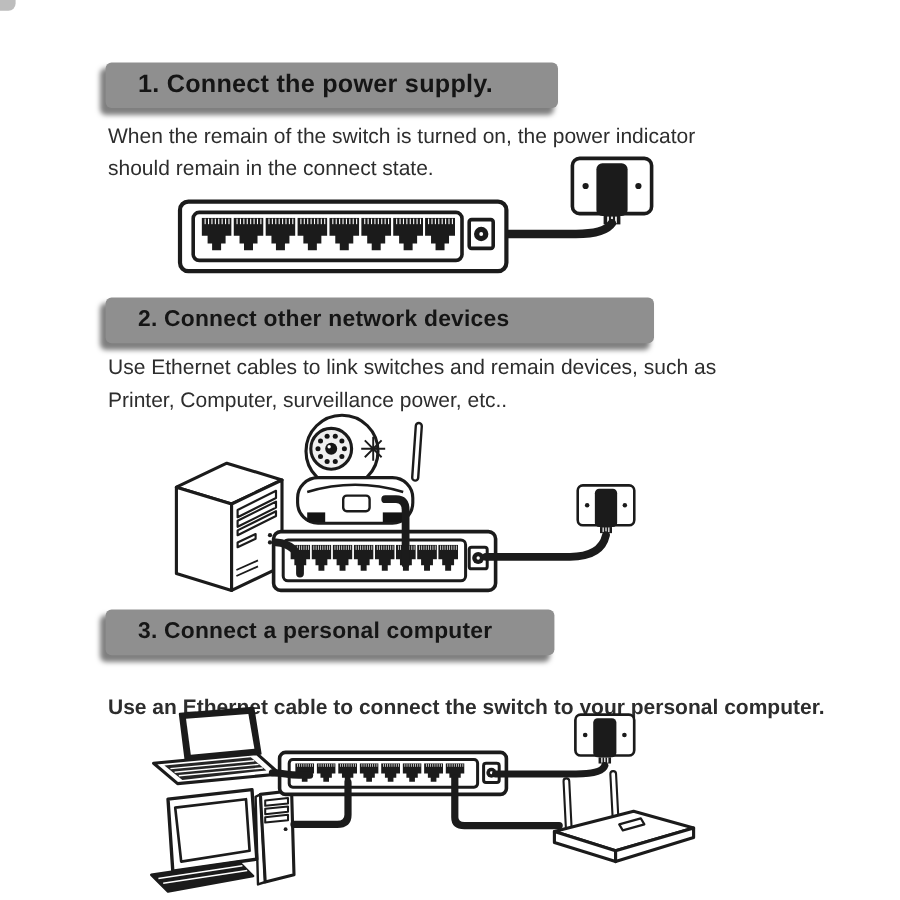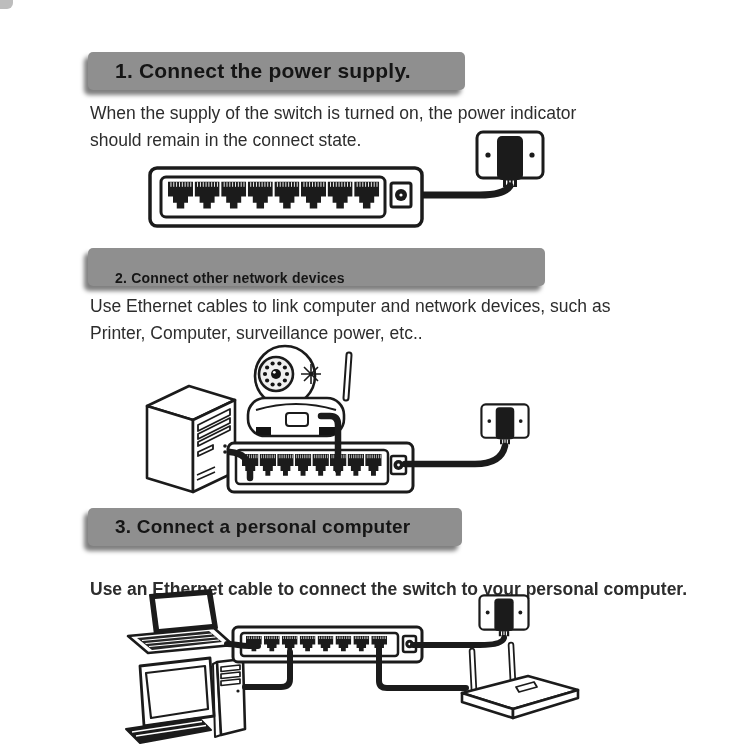--- a/index.html
+++ b/index.html
@@ -5,21 +5,21 @@
   html,body{margin:0;padding:0;background:#ffffff;}
   .page{position:relative;width:750px;height:750px;background:#ffffff;overflow:hidden;
         font-family:"Liberation Sans", sans-serif;}
   .artifact{position:absolute;left:0;top:0;width:13px;height:9px;background:#bdbdbd;
         border-bottom-right-radius:6px;}
   .bar{position:absolute;height:38px;background:#8f8f8f;border-radius:5px;
        box-shadow:-4px 5px 4px rgba(0,0,0,0.50);
        display:flex;align-items:center;padding-left:27px;box-sizing:border-box;
        font-weight:bold;color:#151515;white-space:nowrap;letter-spacing:0.2px;}
   .bar1{left:88px;top:52px;width:377px;font-size:21px;}
-  .bar2{left:88px;top:248px;width:457px;font-size:14px;align-items:flex-end;}
+  .bar2{left:88px;top:248px;width:457px;font-size:19px;}
   .bar3{left:88px;top:508px;width:374px;font-size:19px;}
   .para{position:absolute;left:90px;color:#2d2d2d;font-size:17.5px;line-height:27px;}
   .para1{top:100px;}
   .para2{top:293px;}
   .para3{top:576px;font-weight:bold;}
   .para .ln{display:block;white-space:nowrap;}
   .illus{position:absolute;}
   .illus1{left:130px;top:122px;}
   .illus2{left:135px;top:340px;}
   .illus3{left:110px;top:588px;}
@@ -58,21 +58,21 @@
         <rect x="34.3" y="50.5" width="1.4" height="5.5" fill="#ffffff"></rect>
         <rect x="37.6" y="50.5" width="1.4" height="5.5" fill="#ffffff"></rect>
       </symbol>
     </defs>
   </svg>
 
   <div class="bar bar1">
     <span>1. Connect the power supply.</span>
   </div>
   <div class="para para1">
-    <span class="ln">When the supply of the switch is turned on, the power indicator</span>
+    <span class="ln">When the remain of the switch is turned on, the power indicator</span>
     <span class="ln">should remain in the connect state.</span>
   </div>
 
   <svg class="illus illus1" width="430" height="123" viewBox="0 0 430 123">
 
     <g>
       <use href="#outlet" x="345" y="8" width="70" height="58"></use>
     </g>
 
     <path class="cable" stroke-width="7" d="M276,73 H350 Q374,73 380,64"></path>
@@ -95,21 +95,21 @@
         <circle cx="271" cy="73" r="6" fill="#1b1b1b"></circle>
         <circle cx="271" cy="73" r="1.6" fill="#ffffff"></circle>
       </g>
     </g>
   </svg>
 
   <div class="bar bar2">
     <span>2. Connect other network devices</span>
   </div>
   <div class="para para2">
-    <span class="ln">Use Ethernet cables to link computer and network devices, such as</span>
+    <span class="ln">Use Ethernet cables to link switches and remain devices, such as</span>
     <span class="ln">Printer, Computer, surveillance power, etc..</span>
   </div>
 
   <svg class="illus illus2" width="425" height="160" viewBox="0 0 425 160">
 
     <g>
       <path d="M211,58 L214,15" stroke="#1b1b1b" stroke-width="7" stroke-linecap="round" fill="none"></path>
       <path d="M211,58 L214,15" stroke="#ffffff" stroke-width="3" stroke-linecap="round" fill="none"></path>
       <circle class="ln-art" cx="150" cy="36" r="30" stroke-width="2.6"></circle>
       <circle cx="141" cy="34" r="17" fill="#efefef" stroke="#1b1b1b" stroke-width="2.6"></circle>

